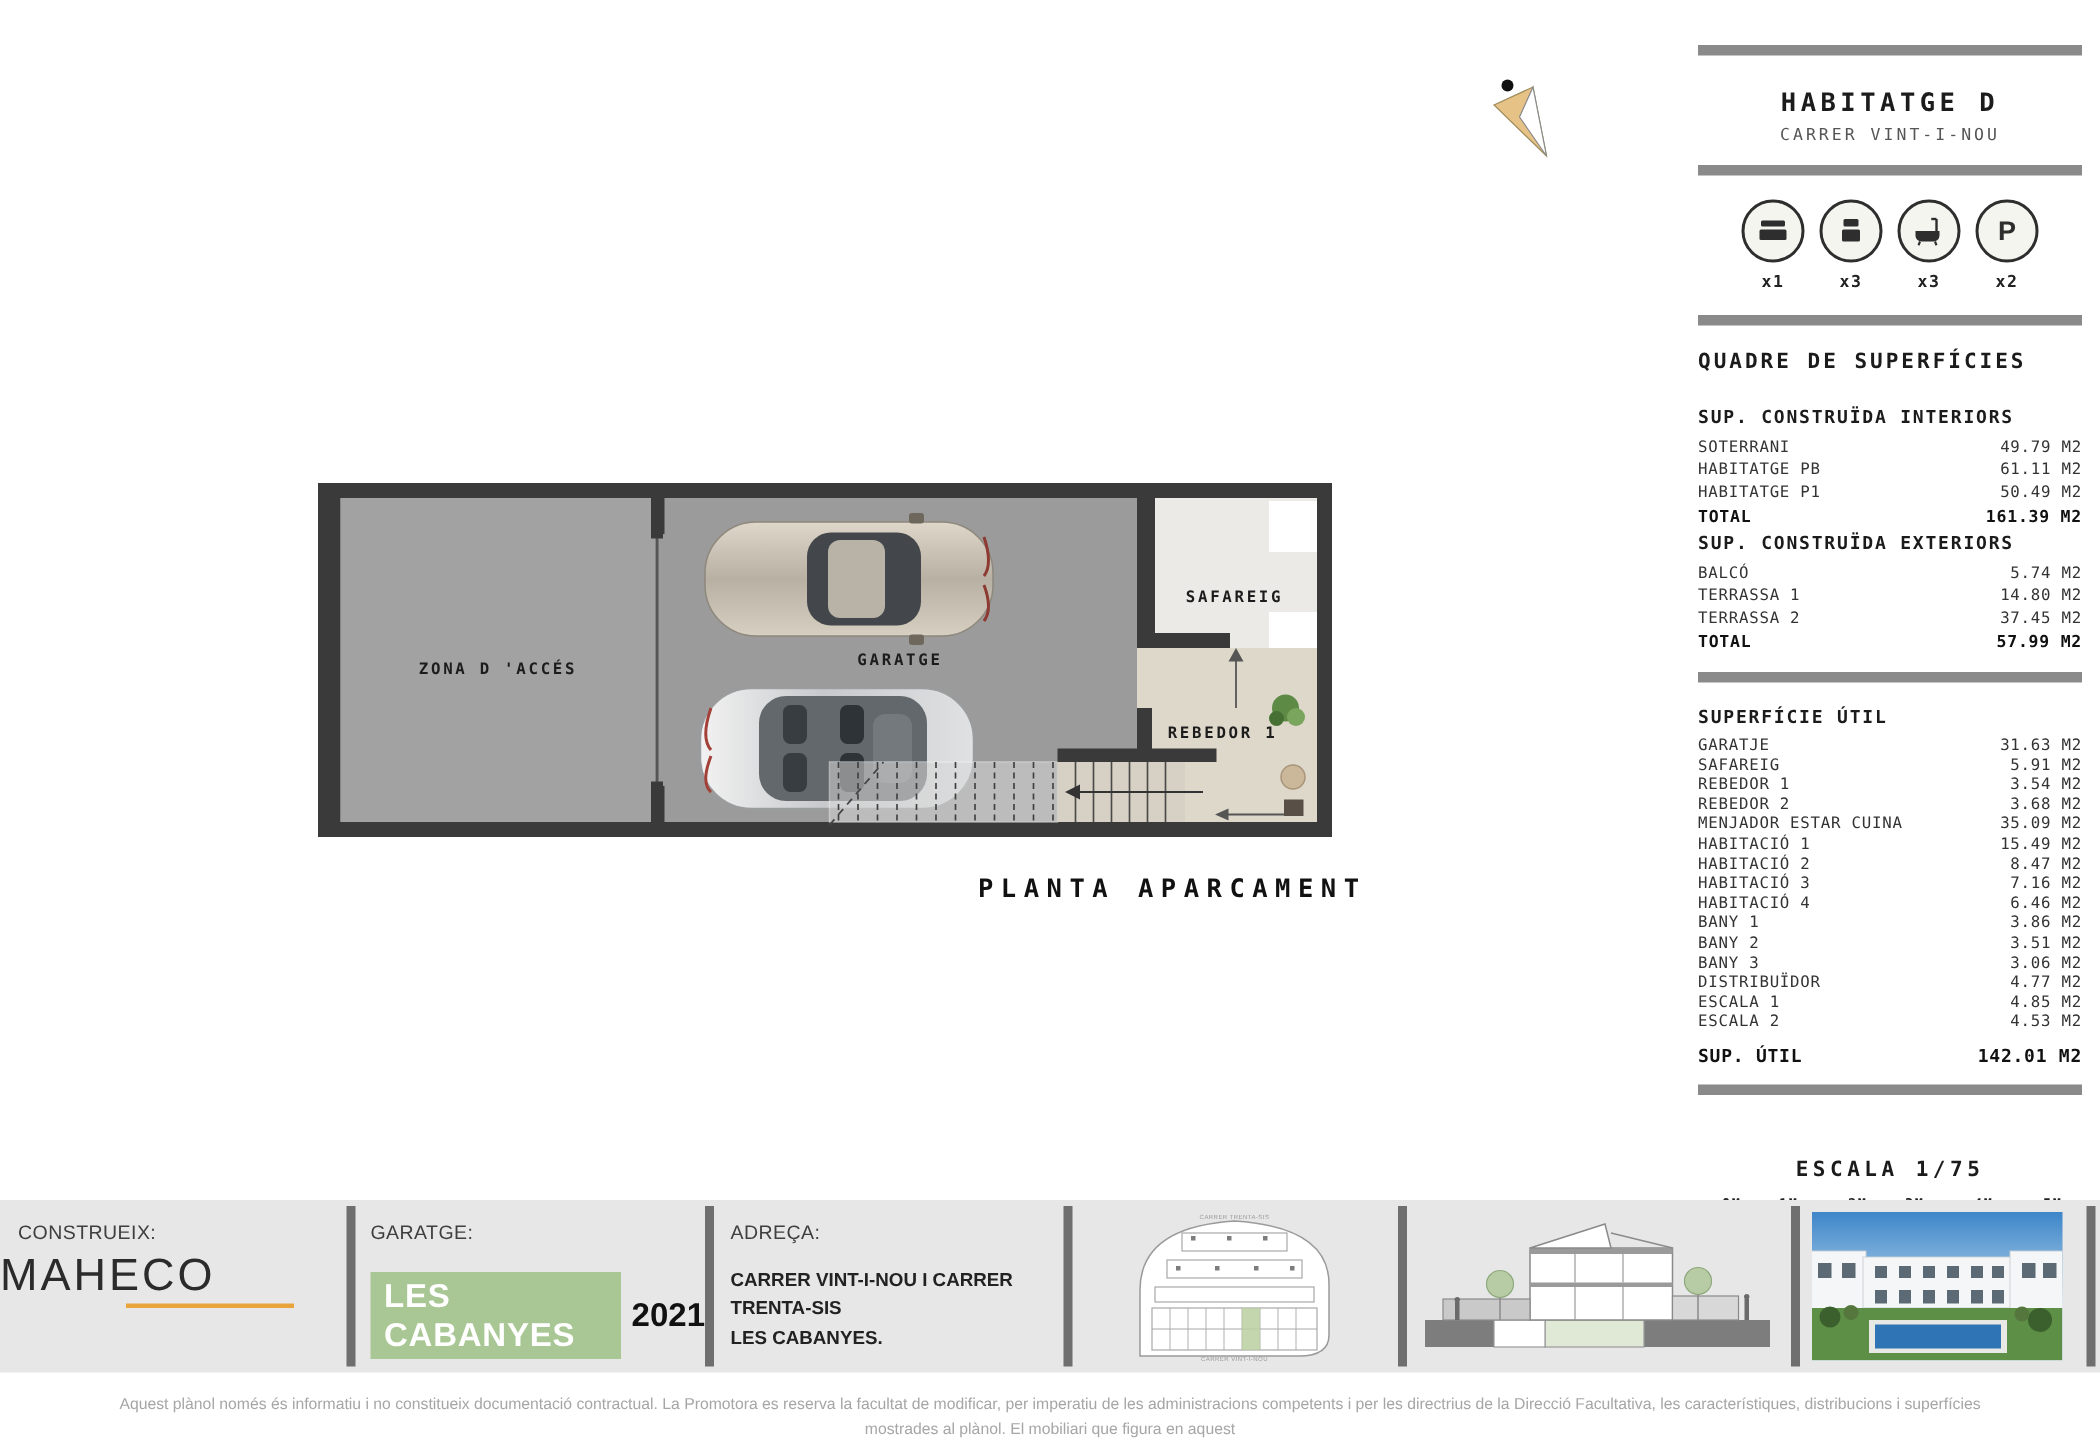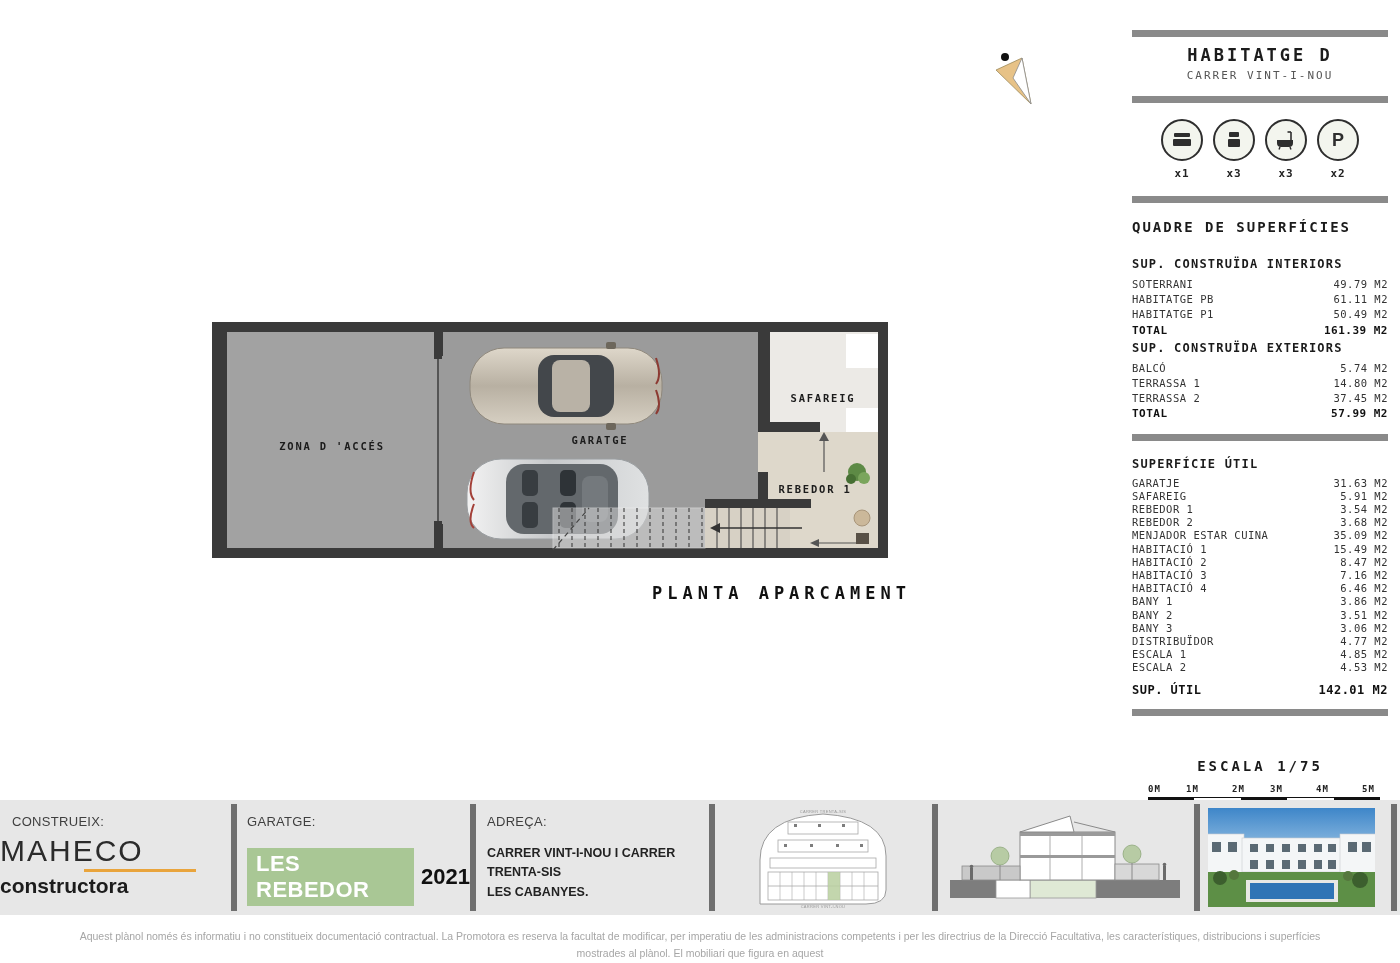--- a/index.html
+++ b/index.html
@@ -4,21 +4,21 @@
 <style>
   html,body{margin:0;padding:0;background:#fff;}
   #sheet{position:relative;width:1400px;height:963px;background:#ffffff;overflow:hidden;
          font-family:"Liberation Sans",sans-serif;}
 
   
   #panel{position:absolute;left:1132px;top:0;width:256px;}
   .hbar{height:7px;background:#8a8a8a;}
   .hbar.b1{margin-top:30px}.hbar.b2{margin-top:14px}.hbar.b3{margin-top:16px}
   .hbar.b4{margin-top:12px}.hbar.b5{margin-top:12px}
-  .ttl{margin-top:8px;text-align:center;font-family:"DejaVu Sans Mono",monospace;
+  .ttl{margin-top:22px;text-align:center;font-family:"DejaVu Sans Mono",monospace;
        font-size:17px;font-weight:bold;letter-spacing:3px;color:#1c1c1c;}
   .subttl{margin-top:4px;text-align:center;font-family:"DejaVu Sans Mono",monospace;
        font-size:11px;letter-spacing:2px;color:#555;}
   #features{margin-top:16px;display:flex;justify-content:center;gap:10px;}
   .feat{display:flex;flex-direction:column;align-items:center;}
   .circ{width:38px;height:38px;border:2.5px solid #2e2e2e;border-radius:50%;
         background:#f3f5ee;display:flex;align-items:center;justify-content:center;}
   .fcount{margin-top:6px;font-family:"DejaVu Sans Mono",monospace;font-size:11px;
         font-weight:bold;letter-spacing:1px;color:#222;}
   .qtitle{margin-top:16px;font-family:"DejaVu Sans Mono",monospace;font-size:14px;
@@ -376,26 +376,25 @@
     <div class="fsep" style="left:470px"></div>
     <div class="fsep" style="left:709px"></div>
     <div class="fsep" style="left:932px"></div>
     <div class="fsep" style="left:1194px"></div>
     <div class="fsep" style="left:1391px"></div>
 
     <div class="flabel" style="left:12px">CONSTRUEIX:</div>
     <div id="maheco">
       <div class="nm">MAHECO</div>
       <div class="ul"></div>
-      <div class="sub">constructora</div>
     </div>
 
     <div class="flabel" style="left:247px">GARATGE:</div>
     <div id="promo-logo">
-      <span class="box">LES REBEDOR</span>
+      <span class="box">LES CABANYES</span>
       <span class="yr">2021</span>
     </div>
 
     <div class="flabel" style="left:487px">ADREÇA:</div>
     <div id="address">
       <div>CARRER VINT-I-NOU I CARRER TRENTA-SIS</div>
       <div>LES CABANYES.</div>
     </div>
 
     <svg class="abs" style="left:748px;top:8px" width="150" height="100" viewBox="0 0 150 100">

